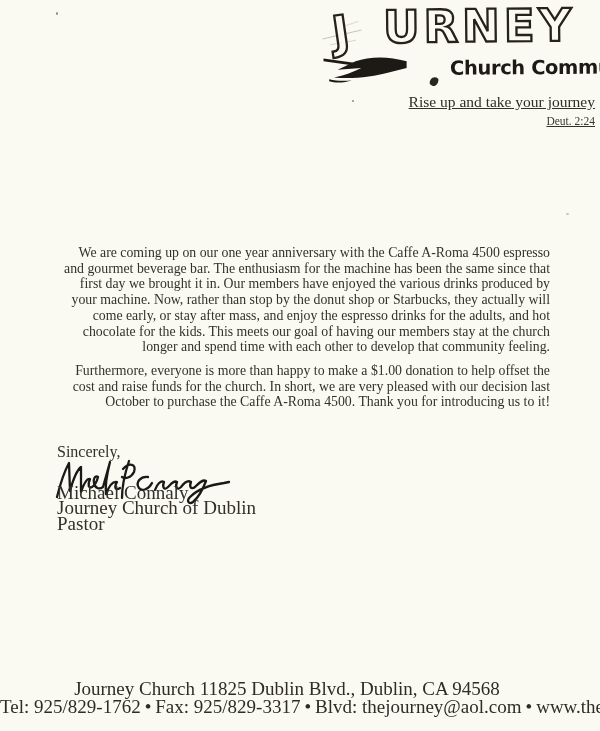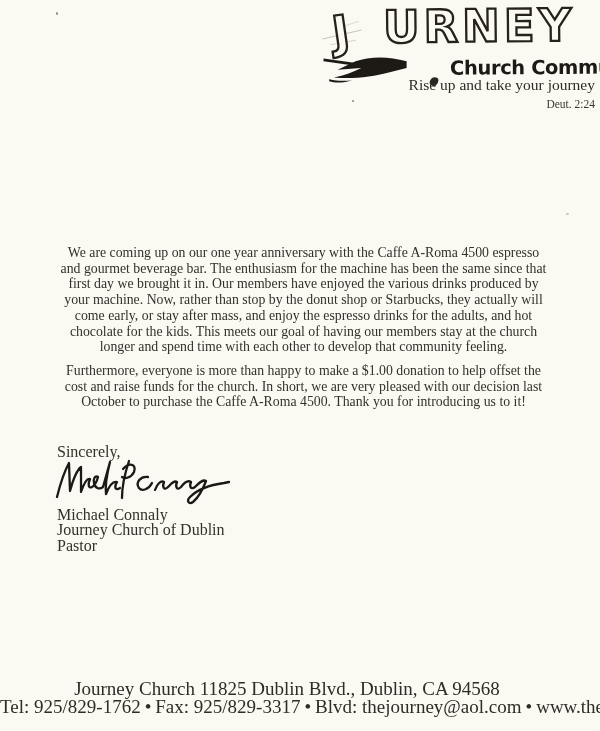--- a/index.html
+++ b/index.html
@@ -50,39 +50,39 @@
     font-family: "DejaVu Sans", sans-serif;
     font-weight: 700;
     font-size: 19.5px;
     letter-spacing: -0.4px;
     color: #1d1a15;
     white-space: nowrap;
     transform: rotate(-0.4deg);
   }
 
   
-  .tagline { position: absolute; top: 76px; right: 5px; text-align: right; }
+  .tagline { position: absolute; top: 93px; right: 5px; text-align: right; text-decoration: underline; }
   .tagline-text { font-size: 15.5px; line-height: 18px; color: #2f2c26; }
   .tagline-ref { font-size: 11.5px; line-height: 13px; color: #3a372f; margin-top: 4px; }
 
   
   .body-text {
     position: absolute;
     left: 57px;
     top: 245px;
     width: 493px;
     font-size: 13.8px;
     line-height: 15.7px;
-    text-align: center;
+    text-align: right;
   }
   .body-text p { margin: 0 0 8px 0; }
 
   .closing { position: absolute; left: 57px; top: 443px; font-size: 16px; }
   .signature-wrap { position: absolute; left: 54px; top: 456px; width: 178px; height: 52px; }
-  .signer-block { position: absolute; left: 57px; top: 507px; font-size: 16px; line-height: 15.4px; }
+  .signer-block { position: absolute; left: 57px; top: 485px; font-size: 19px; line-height: 15.4px; }
 
   
   .footer {
     position: absolute;
     top: 680px;
     left: 0;
     width: 574px;
     text-align: center;
     font-size: 19px;
     line-height: 17.5px;

